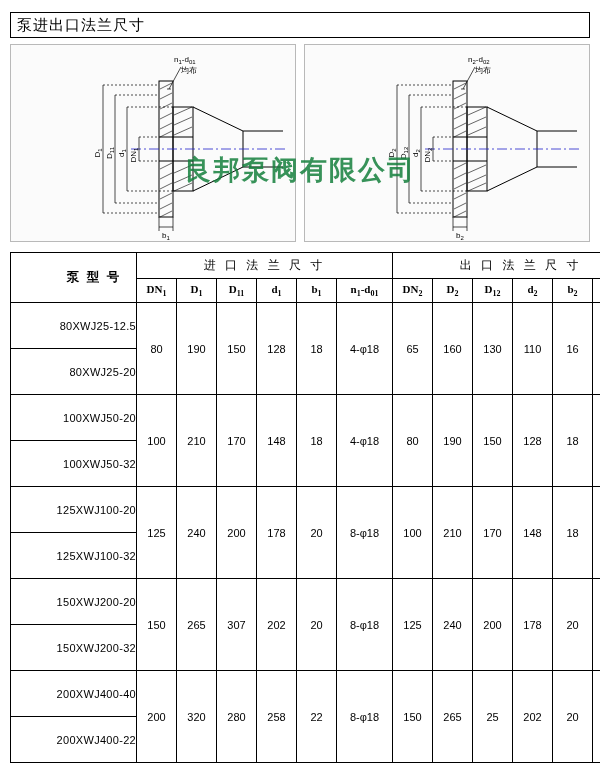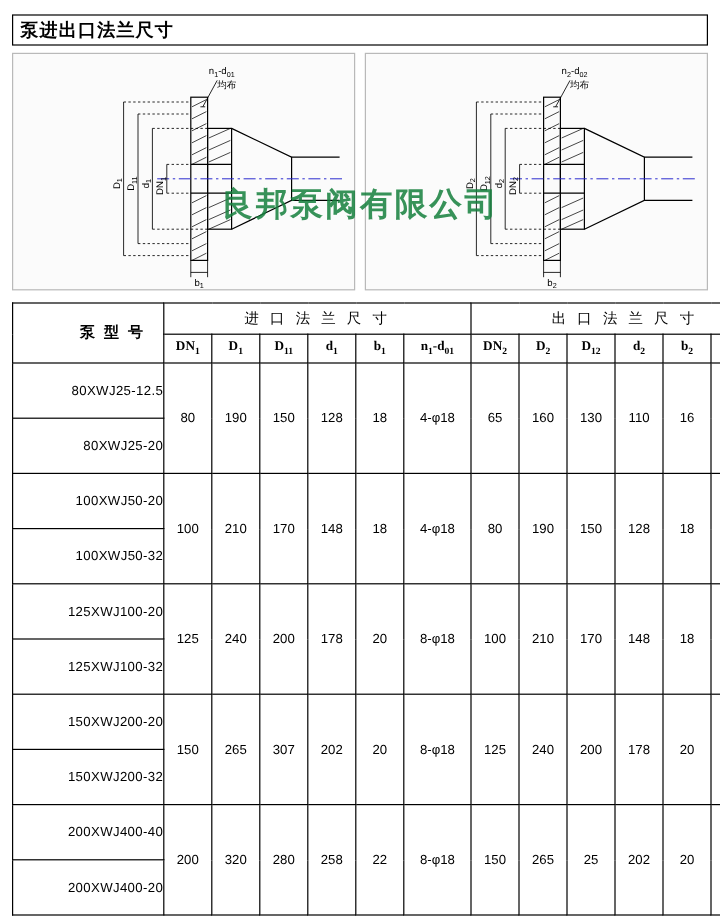--- a/index.html
+++ b/index.html
@@ -21,21 +21,21 @@
     position: absolute;
     left: 10px; top: 12px;
     width: 580px; height: 26px;
     border: 1px solid #000;
     background: #ffffff;
   }
   .title-text {
     position: absolute;
     left: 6px; top: 3px;
     font-size: 15px;
-    font-weight: bold;
+    font-weight: normal;
     letter-spacing: 1px;
     color: #000;
   }
 
   
   .figs {
     position: absolute;
     left: 10px; top: 44px;
     width: 580px; height: 198px;
   }
@@ -399,19 +399,19 @@
           <td class="val" rowspan="2">22</td>
           <td class="val" rowspan="2">8-φ18</td>
           <td class="val" rowspan="2">150</td>
           <td class="val" rowspan="2">265</td>
           <td class="val" rowspan="2">25</td>
           <td class="val" rowspan="2">202</td>
           <td class="val" rowspan="2">20</td>
           <td class="val" rowspan="2">8-φ18</td>
         </tr>
         <tr>
-          <td class="model">200XWJ400-20</td>
+          <td class="model">200XWJ400-22</td>
         </tr>
       </tbody>
     </table>
   </div>
 
 </div>
 
 </body></html>

